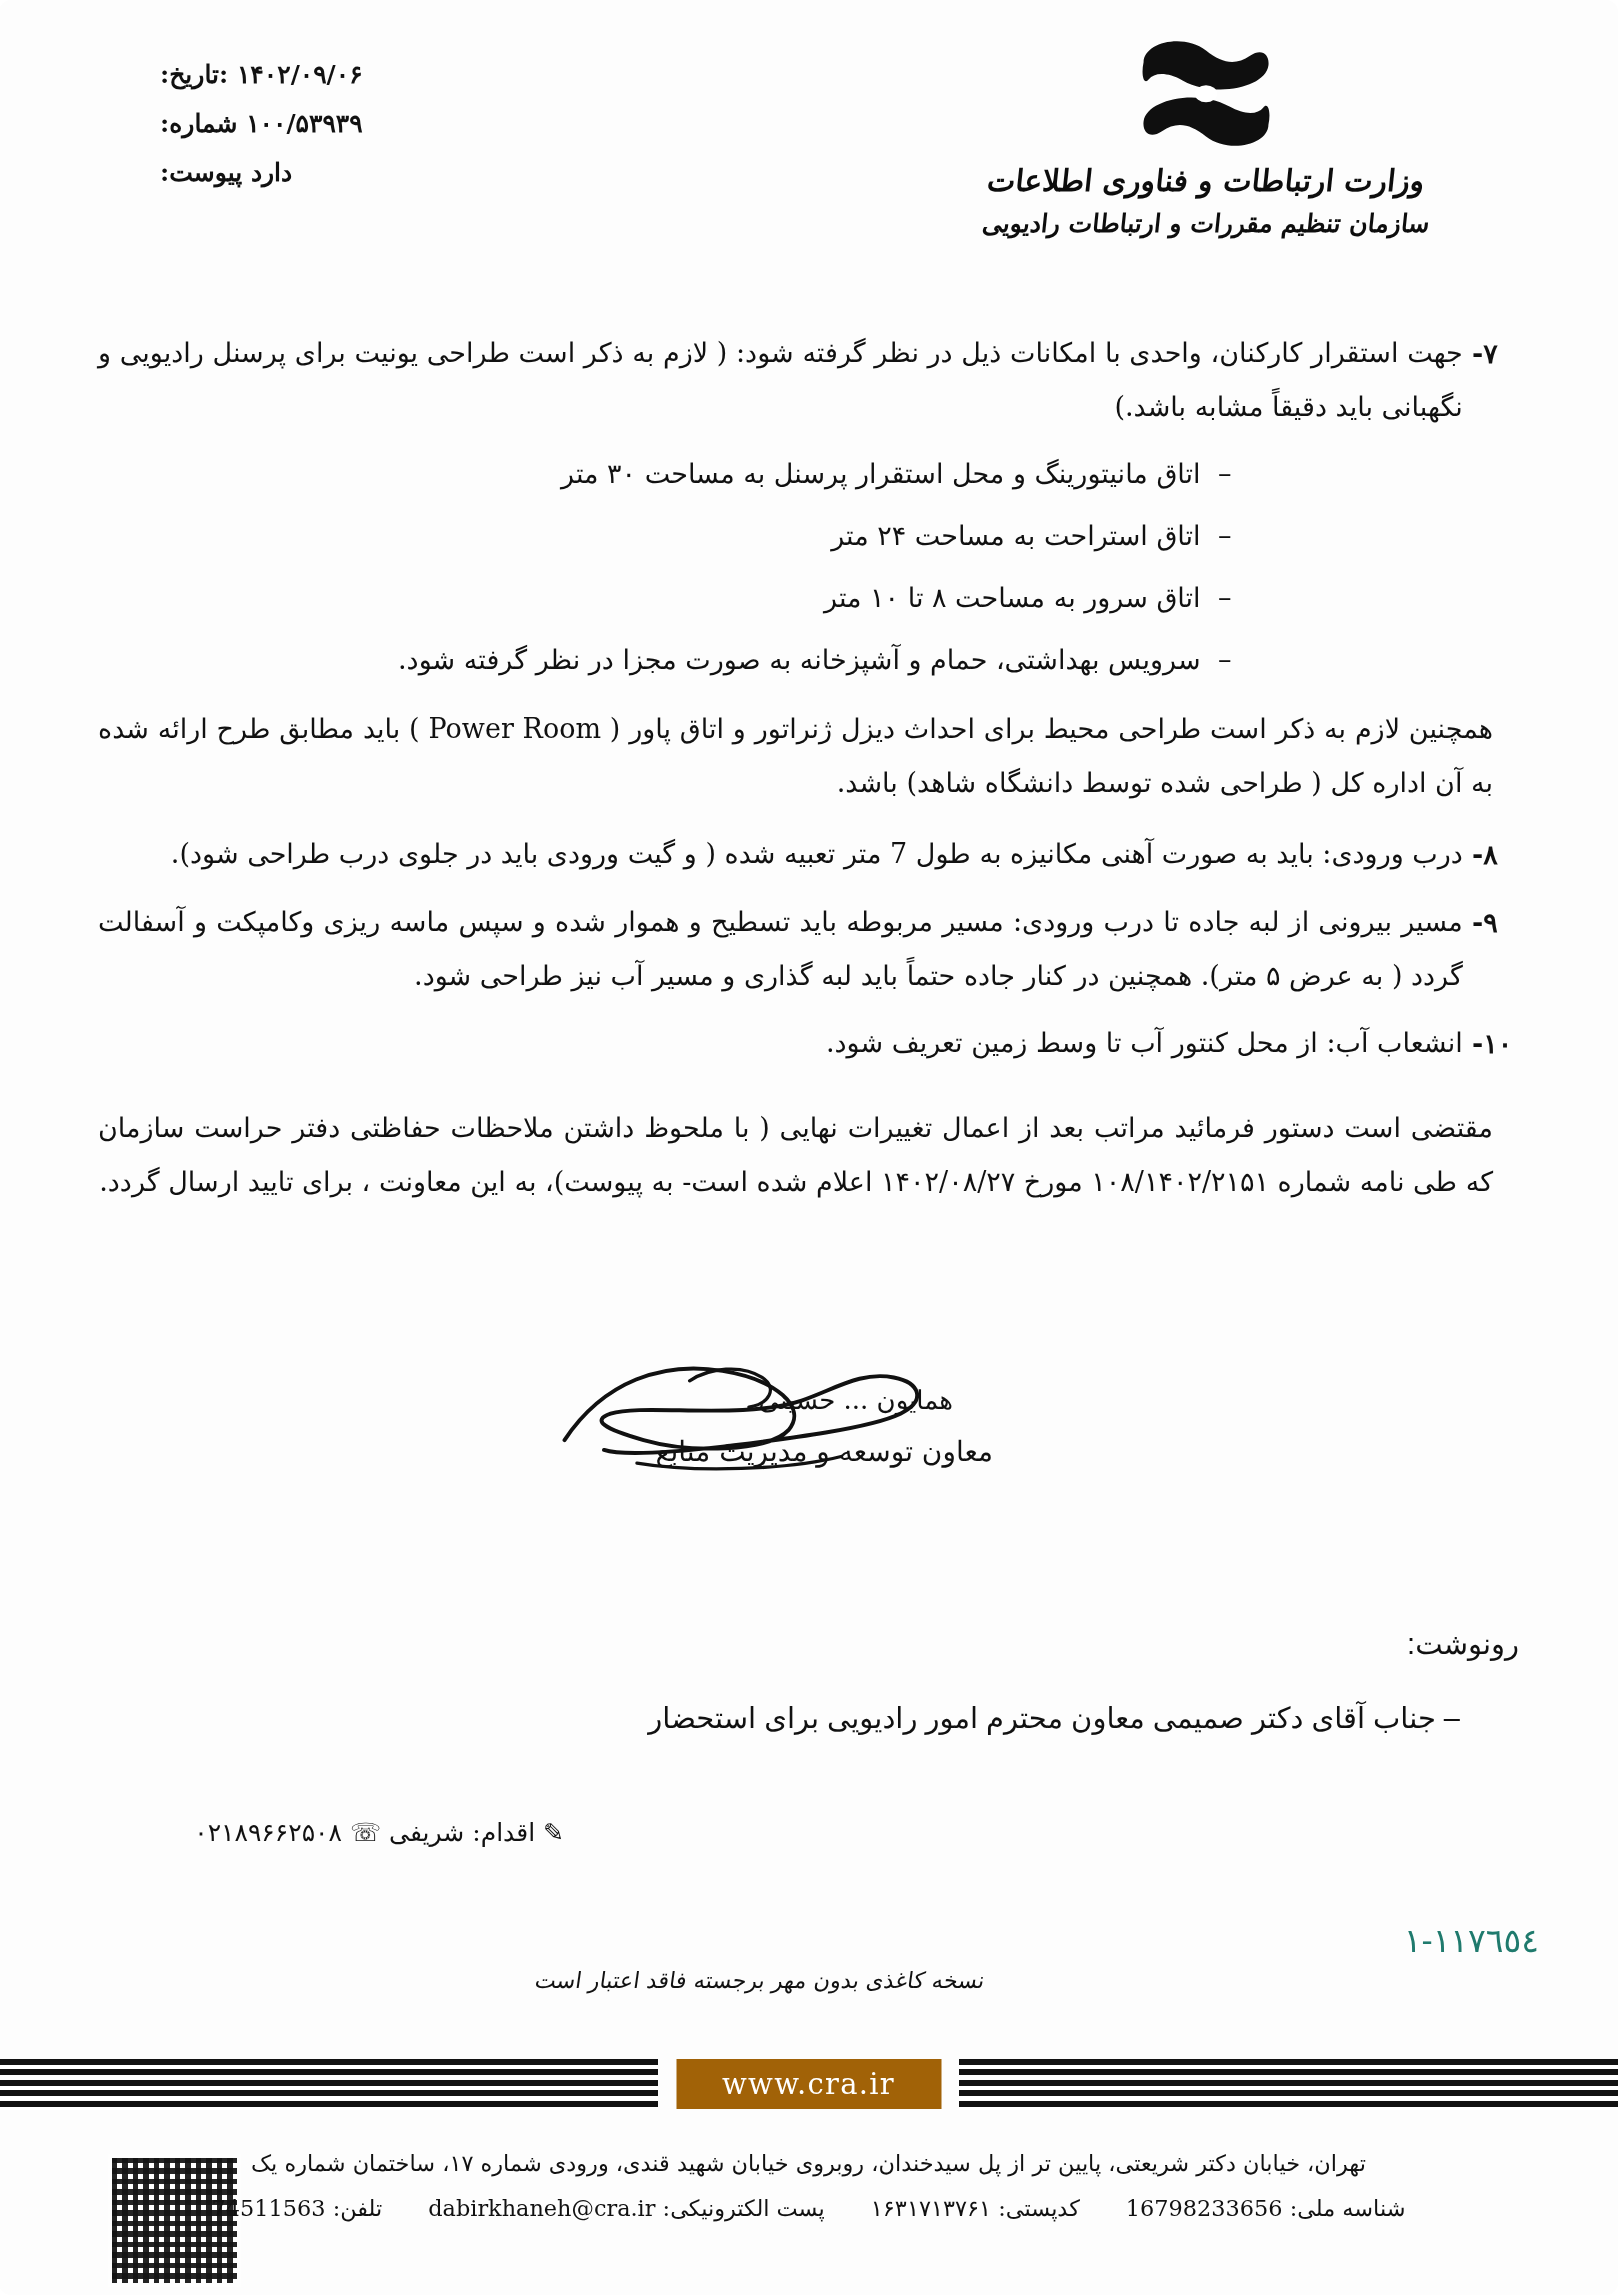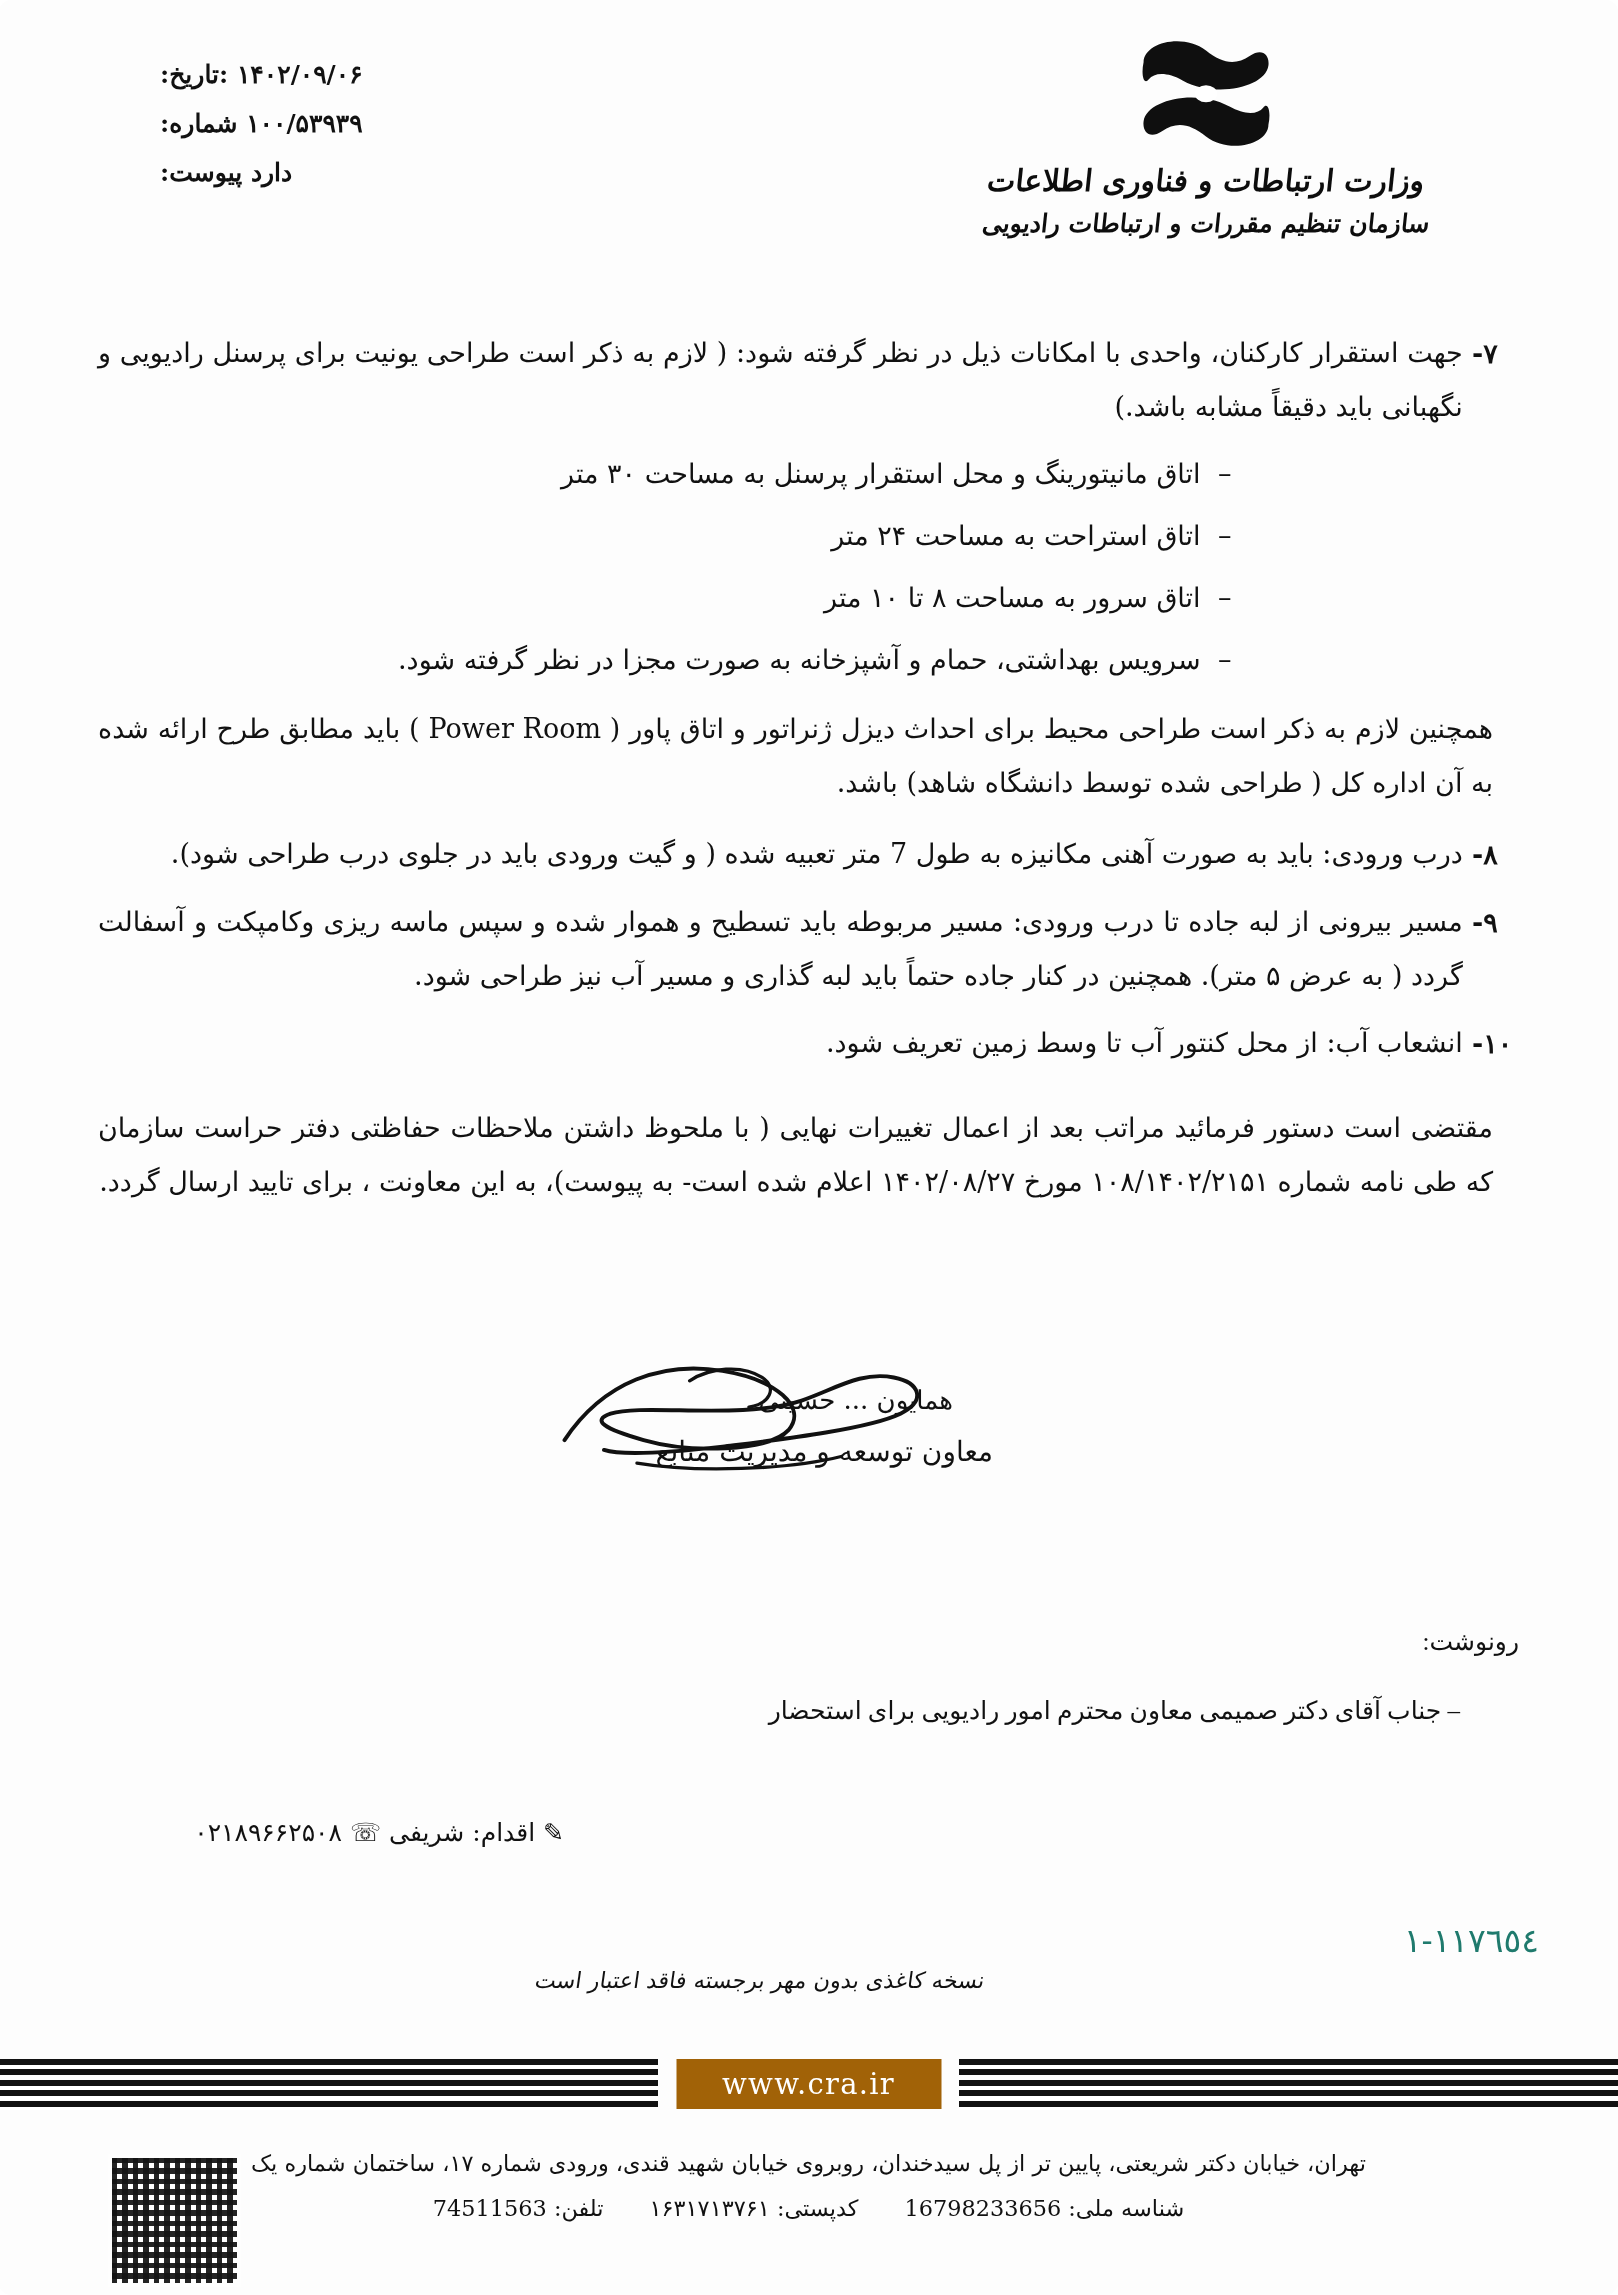--- a/index.html
+++ b/index.html
@@ -165,22 +165,22 @@
     height: 152px;
     pointer-events: none;
   }
 
   
   .copyto {
     position: absolute;
     top: 1627px;
     right: 99px;
     left: 99px;
-    font-size: 25px;
-    font-family: Liberation Serif, serif;
+    font-size: 29px;
+    font-family: Liberation Sans, sans-serif;
   }
   .copyto-title { margin-bottom: 40px; }
   .copyto-item { padding-right: 59px; }
 
   .action-line {
     position: absolute;
     top: 1818px;
     right: 1054px;
     font-size: 25px;
     font-family: "DejaVu Serif", "Liberation Serif", serif;
@@ -395,20 +395,24 @@
     <div class="footer-line-2">
       <span>
         <span>شناسه ملی:</span>
         <span class="ltr">16798233656</span>
       </span>
       <span>
         <span>کدپستی:</span>
         <span class="ltr">۱۶۳۱۷۱۳۷۶۱</span>
       </span>
       <span>
+        <span>پست الکترونیکی:</span>
+        <span class="ltr">dabirkhaneh@cra.ir</span>
+      </span>
+      <span>
         <span>تلفن:</span>
         <span class="ltr">74511563</span>
       </span>
     </div>
   </div>
 
 </div>
 
 
 </body></html>

